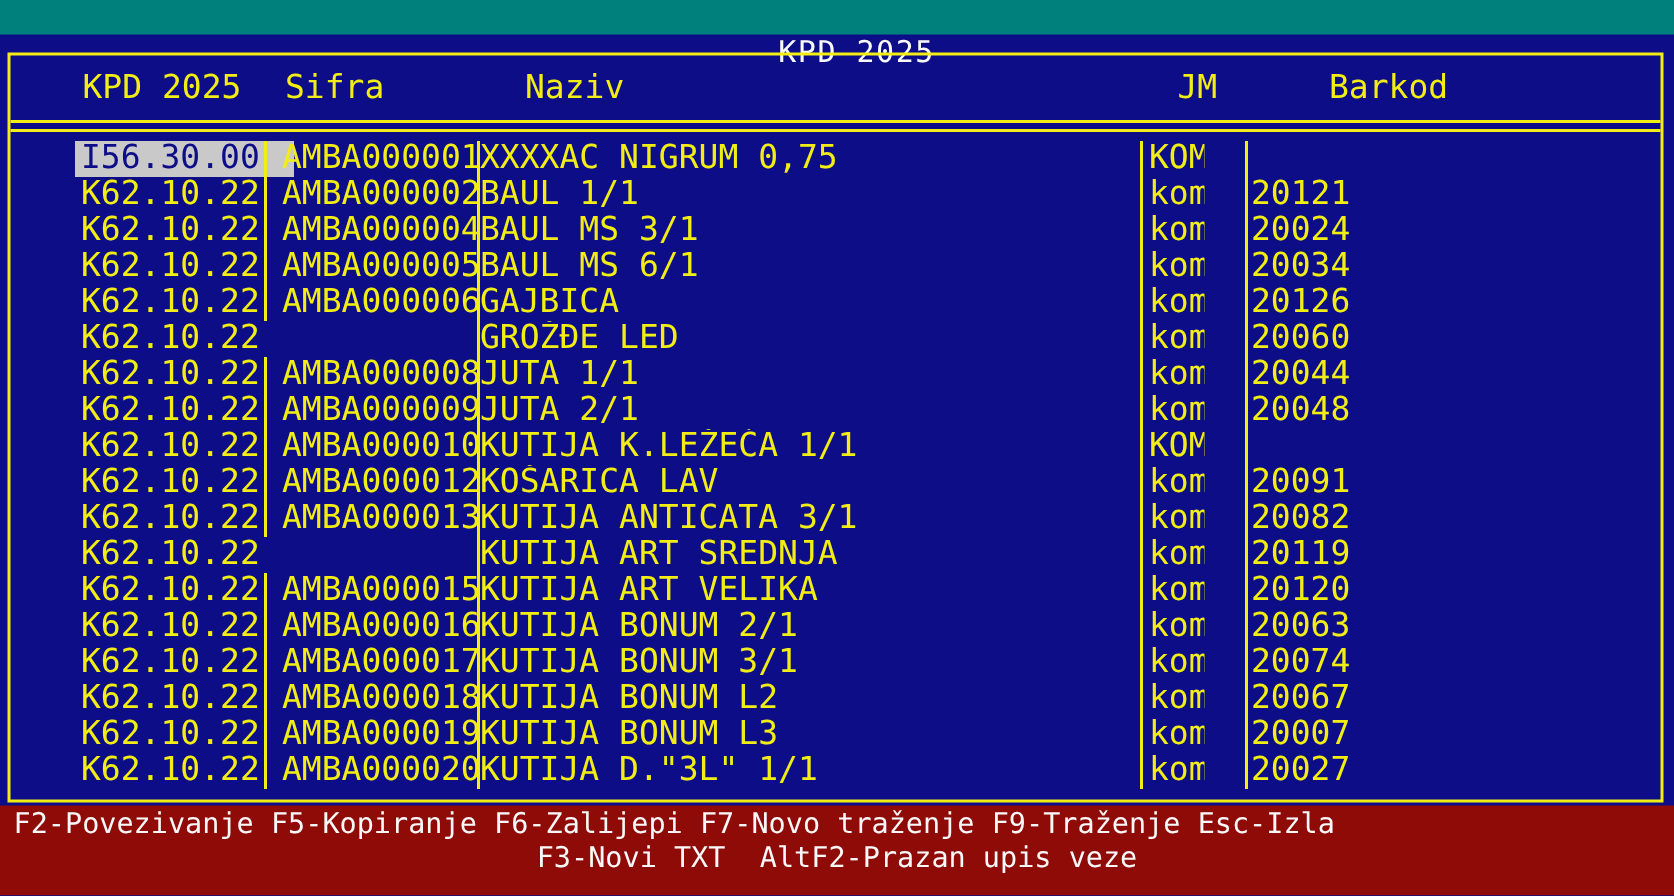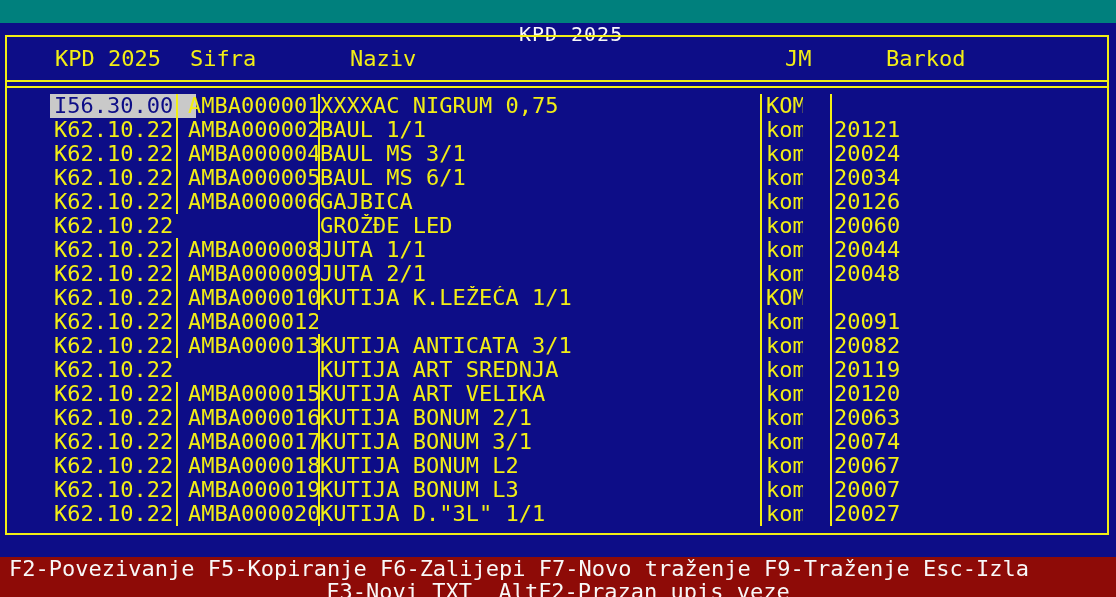--- a/index.html
+++ b/index.html
@@ -41,22 +41,22 @@
     position:absolute;top:0;height:24px;line-height:24px;
     font-size:22px;color:var(--yellow);white-space:pre;overflow:hidden;
   }
   .c-kpd{left:43px;width:146px;padding-left:4px;}
   .c-sifra{left:169px;width:142px;border-left:2px solid var(--yellow);padding-left:10px;}
   .c-naziv{left:311px;width:460px;border-left:2px solid var(--yellow);}
   .c-jm{left:753px;width:43px;border-left:2px solid var(--yellow);padding-left:4px;}
   .c-barkod{left:823px;right:0;border-left:2px solid var(--yellow);padding-left:2px;}
   .sel{background:var(--gray);color:var(--navy);}
   .footer{
-    position:absolute;left:0;bottom:0;width:1116px;height:40px;
-    background:var(--red);color:var(--white);font-size:22px;
+    position:absolute;left:0;bottom:0;width:1116px;height:60px;
+    background:var(--red);color:var(--white);font-size:19px;
   }
   .fline{height:23px;line-height:24px;white-space:pre;overflow:hidden;}
   .fline1{padding-left:9px;}
   .fline2{text-align:center;}
 </style>
 </head>
 <body>
 
 <div class="titlebar">
   <span>KPD 2025</span>
@@ -128,20 +128,21 @@
       <div class="row">
     <span class="cell c-kpd">K62.10.22</span>
     <span class="cell c-sifra">AMBA000010</span>
     <span class="cell c-naziv">KUTIJA K.LEŽEĆA 1/1</span>
     <span class="cell c-jm">KOM</span>
     <span class="cell c-barkod"></span>
   </div>
       <div class="row">
     <span class="cell c-kpd">K62.10.22</span>
     <span class="cell c-sifra">AMBA000012</span>
+    <span class="cell c-naziv">KOŠARICA LAV</span>
     <span class="cell c-jm">kom</span>
     <span class="cell c-barkod">20091</span>
   </div>
       <div class="row">
     <span class="cell c-kpd">K62.10.22</span>
     <span class="cell c-sifra">AMBA000013</span>
     <span class="cell c-naziv">KUTIJA ANTICATA 3/1</span>
     <span class="cell c-jm">kom</span>
     <span class="cell c-barkod">20082</span>
   </div>

